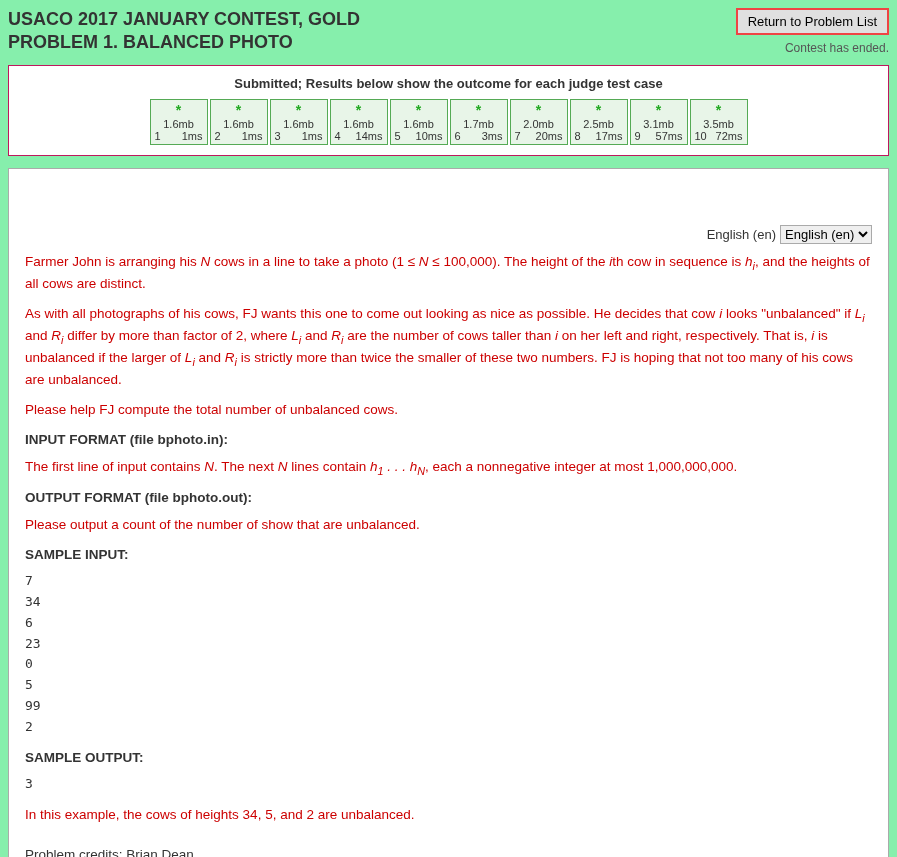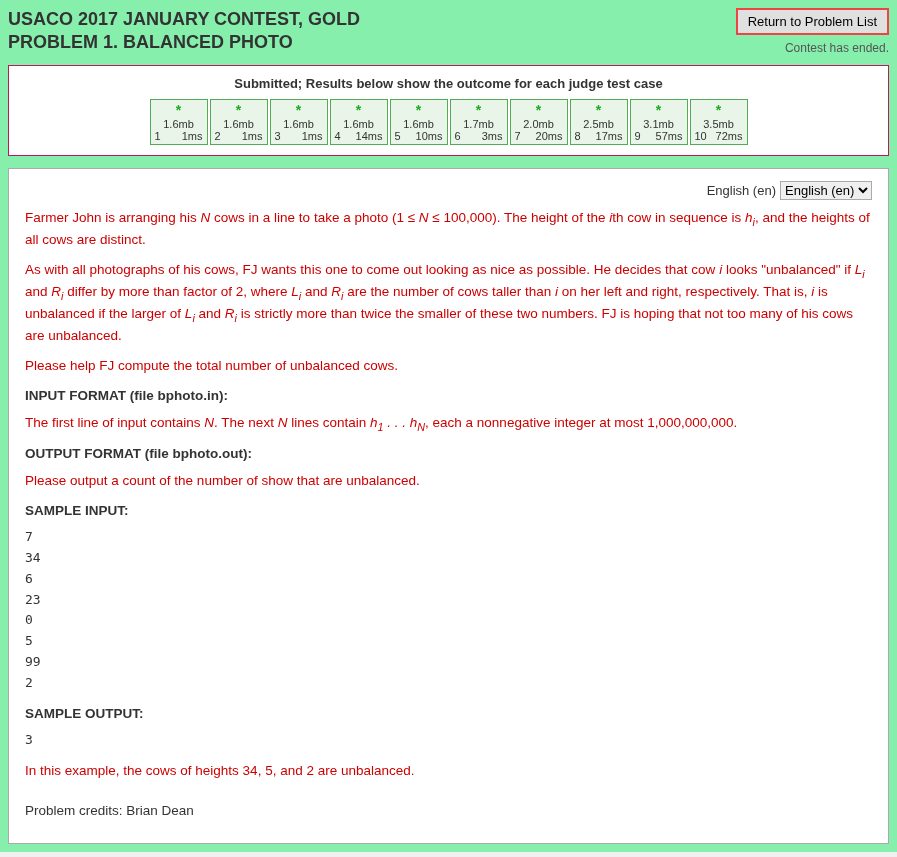--- a/index.html
+++ b/index.html
@@ -99,20 +99,21 @@
       background: white;
       border: 1px solid #aaa;
       padding: 12px 16px;
     }
     .lang-bar {
       display: flex;
       justify-content: flex-end;
       align-items: center;
       margin-bottom: 8px;
       font-size: 13px;
+      margin-top: 44px;
     }
     .lang-select {
       font-size: 13px;
       margin-left: 4px;
       border: 1px solid #aaa;
     }
     .problem-text {
       font-size: 13.5px;
       line-height: 1.5;
       color: #c00;

